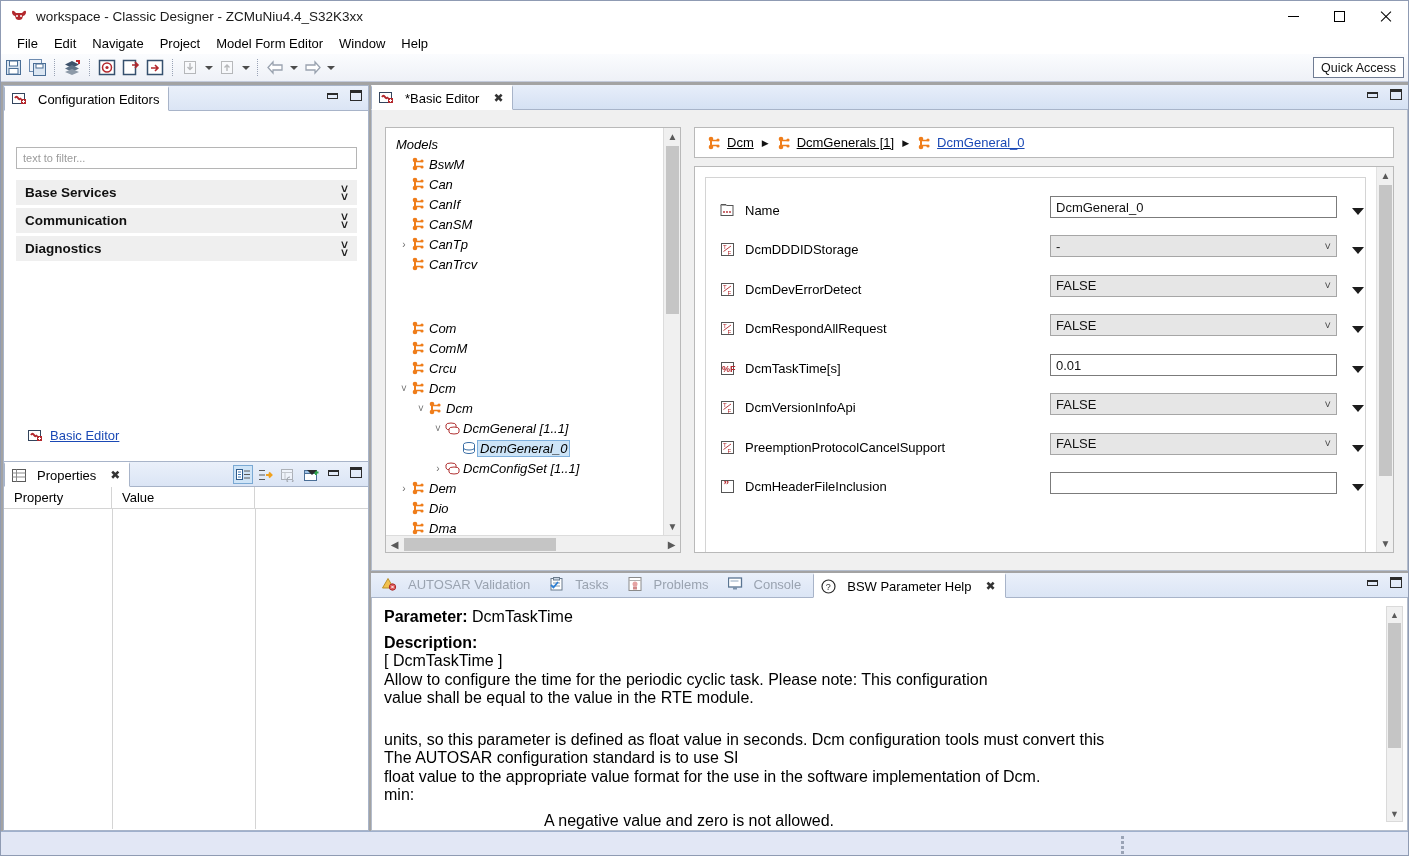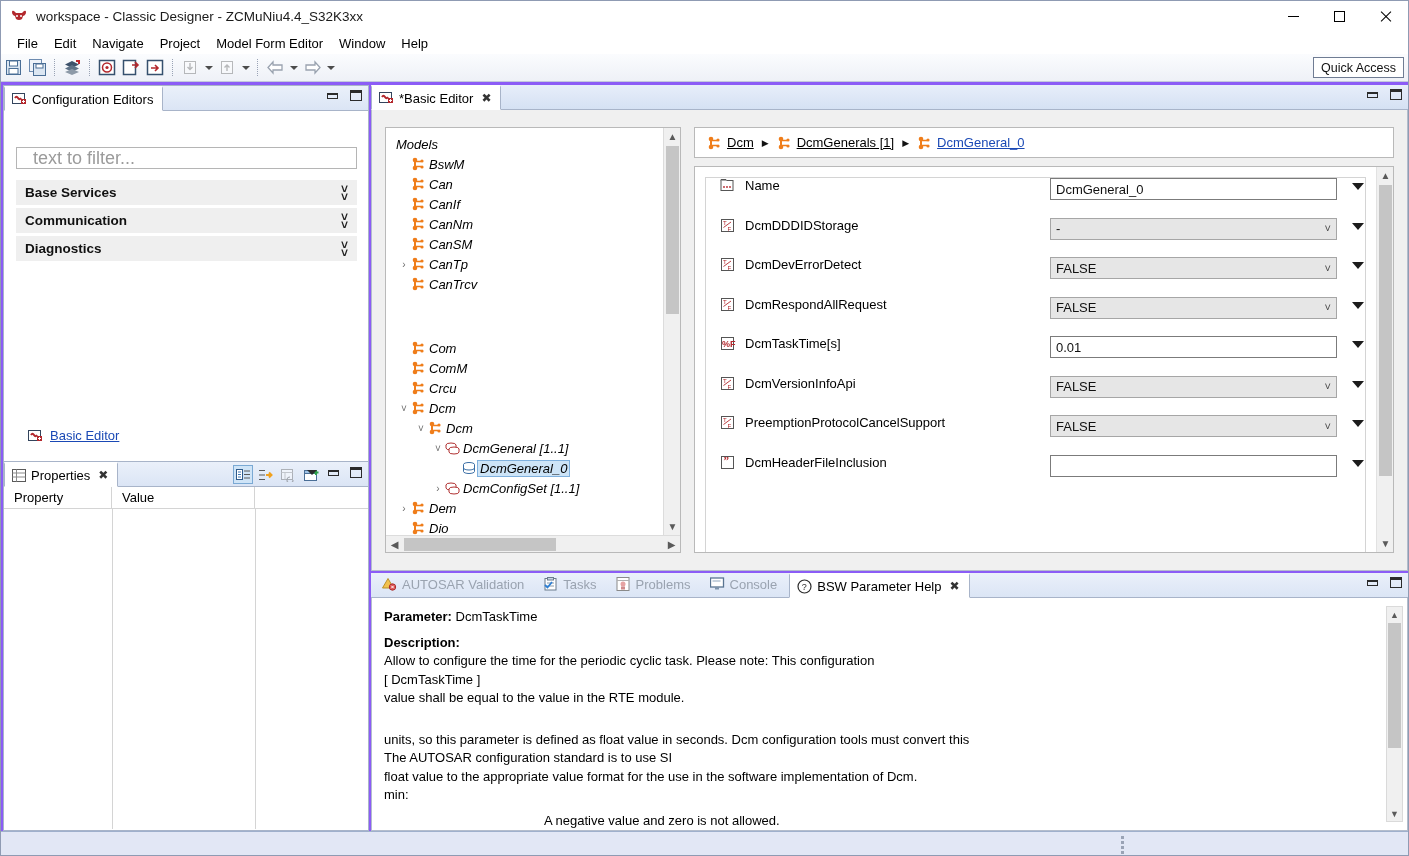--- a/index.html
+++ b/index.html
@@ -8,21 +8,21 @@
     width: 1409px; height: 856px;
     overflow: hidden;
     font-family: "Liberation Sans", sans-serif;
     font-size: 13px;
     color: #000;
     background: #ffffff;
   }
   #app {
     position: relative;
     width: 1409px; height: 856px;
-    background: #8b5cf6;
+    background: #a3a3a3;
     border: 1px solid #8f9bb3;
   }
 
   
   .titlebar {
     position: absolute; left: 0; top: 0; width: 1407px; height: 31px;
     background: #ffffff;
     display: flex; align-items: center;
   }
   .title-icon { margin-left: 9px; margin-right: 8px; width: 18px; height: 18px; position: relative; }
@@ -65,21 +65,21 @@
   }
 
   
   .view { position: absolute; background: #ffffff; }
   .view-tabbar {
     height: 25px; background: linear-gradient(to bottom,#eaf0fa,#dbe5f5);
     display: flex; align-items: flex-end; position: relative;
     border-bottom: 1px solid #a8b4c9;
   }
   .view-tab {
-    display: flex; align-items: center; gap: 5px;
+    display: flex; align-items: center; gap: 11px;
     height: 25px; padding: 0 9px 0 7px;
     background: #ffffff;
     border: 1px solid #a8b4c9; border-bottom: 1px solid #ffffff;
     border-top: 2px solid #ffffff;
     font-size: 13px; position: relative; top: 1px;
   }
   .view-tab.inactive {
     background: transparent; border: none; color: #9aa3b0; top: 0;
     border-bottom: 1px solid transparent;
   }
@@ -88,21 +88,21 @@
   .ctrl-min { width: 11px; height: 6px; border: 1px solid #2b2b2b; border-top: 2px solid #2b2b2b; }
   .ctrl-max { width: 12px; height: 11px; border: 1px solid #2b2b2b; border-top: 3px solid #2b2b2b; }
   .ctrl-menu { width:0;height:0;border-left:5px solid transparent;border-right:5px solid transparent;border-top:5px solid #2b2b2b; }
 
   
   #cfg-view { left: 2px; top: 84px; width: 366px; height: 376px; border: 1px solid #a8b4c9; }
   #cfg-view .view-body { padding: 0; height: 350px; background: #fff; position: relative; }
   .filter-box {
     position: absolute; left: 12px; top: 36px; width: 341px; height: 22px;
     border: 1px solid #b5b5b5; background: #fff;
-    font-size: 18px; color: #9b9b9b; padding: 2px 16px; line-height: 17px;
+    font-size: 11px; color: #9b9b9b; padding: 2px 6px; line-height: 17px;
     font-family: "Liberation Sans", sans-serif;
   }
   .section-bar {
     position: absolute; left: 12px; width: 341px; height: 25px;
     background: #efefef; border: 1px solid #efefef;
     display: flex; align-items: center; padding: 0 8px;
     font-weight: bold; font-size: 13.5px; color: #111;
   }
   .section-chevrons { margin-left: auto; color: #1e1e1e; font-size: 12px; line-height: 8px; }
   .basic-editor-link {
@@ -177,21 +177,21 @@
   .bc-item { display: flex; align-items: center; gap: 5px; }
   .bc-item span.txt { text-decoration: underline; font-size: 13px; }
   .bc-item.current span.txt { color: #1a49b5; }
   .bc-sep { color: #111; font-size: 9px; margin: 0 3px; }
   .form-panel {
     position: absolute; left: 0; right: 0; top: 39px; bottom: 0;
     background: #fff; border: 1px solid #b9b9b9; display: flex;
   }
   .form-inner { flex: 1; overflow: hidden; position: relative; padding: 12px 0 0 0; }
   .form-box { position: absolute; left: 10px; right: 10px; top: 10px; bottom: -200px; border: 1px solid #d4d4d4; }
-  .form-row { display: flex; align-items: flex-start; height: 39.5px; padding-left: 14px; }
+  .form-row { display: flex; align-items: flex-end; height: 39.5px; padding-left: 14px; }
   .fr-label { display: flex; align-items: center; gap: 9px; width: 330px; font-size: 13px; }
   .txtfield {
     width: 287px; height: 22px; border: 1px solid #7b7b7b; background: #fff;
     font-size: 13px; padding: 1px 5px; line-height: 19px; color: #111;
   }
   .combo {
     width: 287px; height: 22px; border: 1px solid #a6a6a6; background: #e6e6e6;
     font-size: 13px; padding: 1px 5px; line-height: 19px; color: #111;
     display: flex; align-items: center; justify-content: space-between;
   }
@@ -206,21 +206,21 @@
 
   
   #bottom-view { left: 370px; top: 572px; width: 1037px; height: 258px; }
   #bottom-view .view-tabbar { background: linear-gradient(to bottom,#eaf0fa,#dbe5f5); padding-left: 4px; gap: 3px; }
   .bottom-body {
     position: absolute; left: 0; top: 25px; right: 0; bottom: 0;
     background: #ffffff; border: 1px solid #b4bdcc; border-top: none;
     display: flex;
   }
   .help-text {
-    flex: 1; padding: 10px 12px; font-size: 13px; line-height: 18.5px; overflow: hidden;
+    flex: 1; padding: 10px 12px; font-size: 16px; line-height: 18.5px; overflow: hidden;
   }
   .help-text .lbl { font-weight: bold; }
   .help-indent { padding-left: 160px; }
   .help-vscroll { width: 17px; background: #f0f0f0; position: relative; border-left: 1px solid #e2e2e2; margin: 8px 4px 8px 0; border: 1px solid #dadada; }
 
   
   .statusbar {
     position: absolute; left: 0; bottom: 0; width: 1407px; height: 24px;
     background: #e2e7f5; border-top: 1px solid #9fb0cc;
   }
@@ -519,34 +519,20 @@
                   <svg width="15" height="14" viewBox="0 0 15 14">
                     <circle cx="4" cy="3" r="2.3" fill="#ef7d1a"></circle>
                     <circle cx="4" cy="11" r="2.3" fill="#ef7d1a"></circle>
                     <circle cx="11" cy="4" r="1.6" fill="#ef7d1a"></circle>
                     <circle cx="11" cy="10" r="1.6" fill="#ef7d1a"></circle>
                     <rect x="3" y="3" width="2" height="8" fill="#ef7d1a"></rect>
                     <path d="M5 4.5 h5 M5 9.5 h5" stroke="#ef7d1a" stroke-width="1.6"></path>
                   </svg>
                 </span>
                 <span class="tlabel">CanIf</span>
-              </div>
-              <div class="tree-row" style="padding-left: 3px;">
-                <span class="twisty"></span>
-                <span class="ico ico-module">
-                  <svg width="15" height="14" viewBox="0 0 15 14">
-                    <circle cx="4" cy="3" r="2.3" fill="#ef7d1a"></circle>
-                    <circle cx="4" cy="11" r="2.3" fill="#ef7d1a"></circle>
-                    <circle cx="11" cy="4" r="1.6" fill="#ef7d1a"></circle>
-                    <circle cx="11" cy="10" r="1.6" fill="#ef7d1a"></circle>
-                    <rect x="3" y="3" width="2" height="8" fill="#ef7d1a"></rect>
-                    <path d="M5 4.5 h5 M5 9.5 h5" stroke="#ef7d1a" stroke-width="1.6"></path>
-                  </svg>
-                </span>
-                <span class="tlabel">CanNm</span>
               </div>
               <div class="tree-row" style="padding-left: 3px;">
                 <span class="twisty"></span>
                 <span class="ico ico-module">
                   <svg width="15" height="14" viewBox="0 0 15 14">
                     <circle cx="4" cy="3" r="2.3" fill="#ef7d1a"></circle>
                     <circle cx="4" cy="11" r="2.3" fill="#ef7d1a"></circle>
                     <circle cx="11" cy="4" r="1.6" fill="#ef7d1a"></circle>
                     <circle cx="11" cy="10" r="1.6" fill="#ef7d1a"></circle>
                     <rect x="3" y="3" width="2" height="8" fill="#ef7d1a"></rect>
@@ -1012,22 +998,22 @@
       </div>
     </div>
     <div class="bottom-body">
       <div class="help-text">
         <div>
           <span class="lbl">Parameter:</span>
           <span>DcmTaskTime</span>
         </div>
         <div style="height:7px"></div>
         <div class="lbl">Description:</div>
+        <div>[ DcmTaskTime ]</div>
         <div>Allow to configure the time for the periodic cyclic task. Please note: This configuration</div>
-        <div>[ DcmTaskTime ]</div>
         <div>value shall be equal to the value in the RTE module.</div>
         <div style="height:23px"></div>
         <div>units, so this parameter is defined as float value in seconds. Dcm configuration tools must convert this</div>
         <div>The AUTOSAR configuration standard is to use SI</div>
         <div>float value to the appropriate value format for the use in the software implementation of Dcm.</div>
         <div>min:</div>
         <div style="height:7px"></div>
         <div class="help-indent">A negative value and zero is not allowed.</div>
 
       </div>

